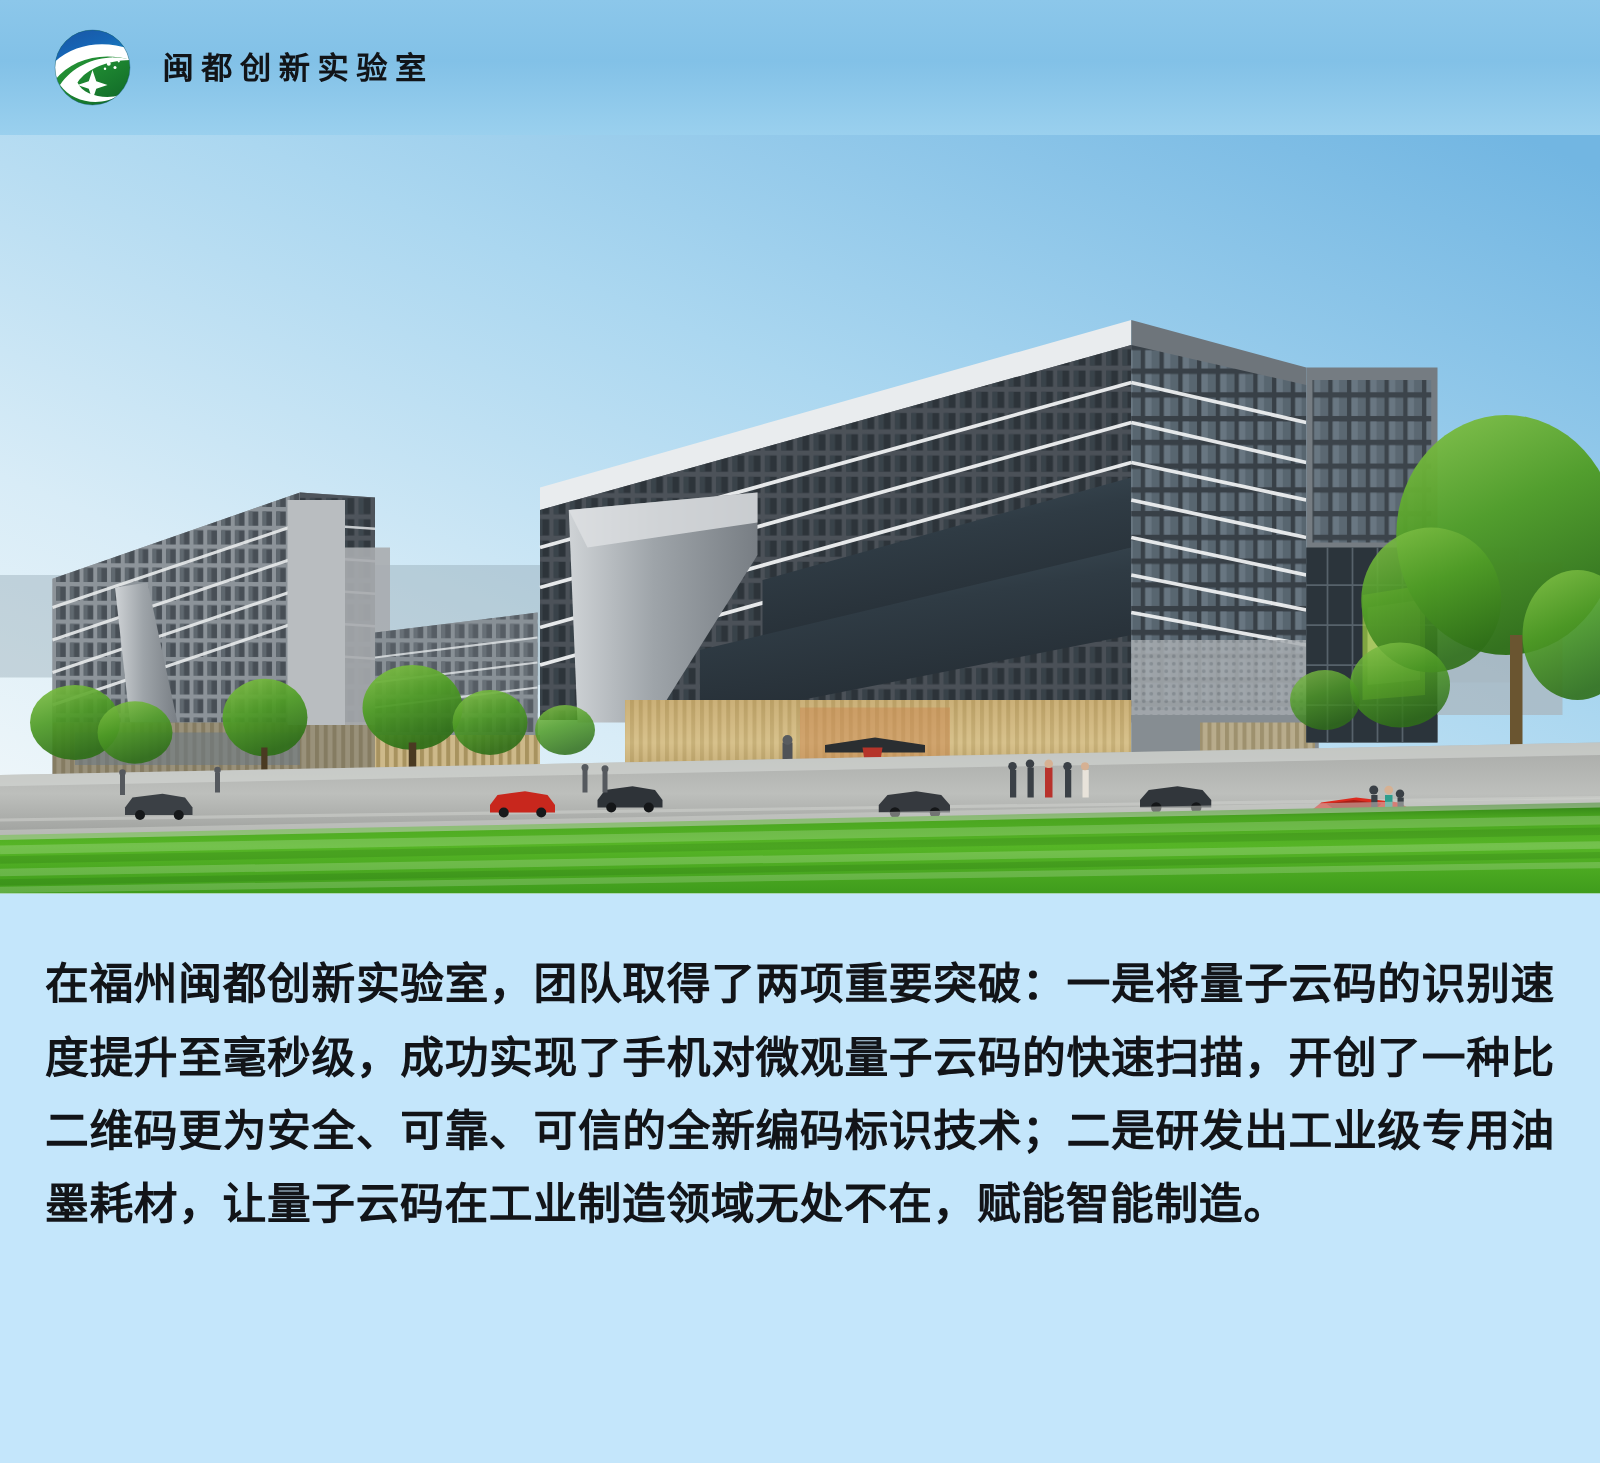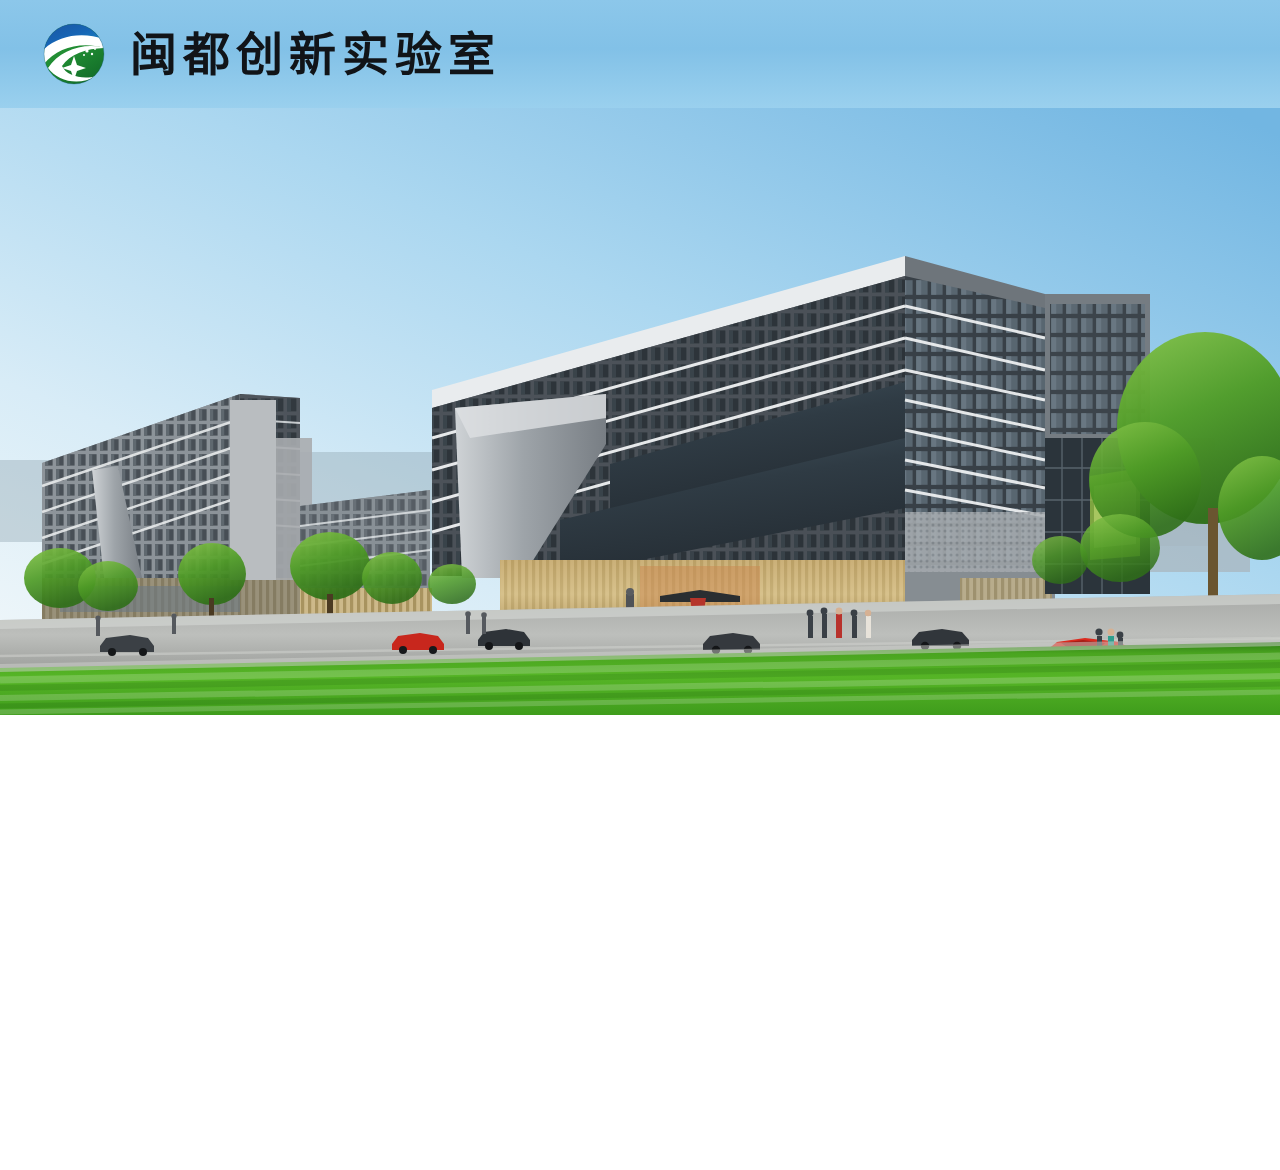--- a/index.html
+++ b/index.html
@@ -14,21 +14,21 @@
   
   .header {
     position:absolute; left:0; top:0; width:1280px; height:108px;
     background:linear-gradient(180deg,#8cc7ea 0%,#82c1e7 45%,#9ad0ee 100%);
     display:flex; align-items:center; padding-left:40px;
   }
   .logo-wrap { width:68px; height:68px; position:relative; flex:0 0 auto; }
   .logo-svg { display:block; width:68px; height:68px; }
   .brand-title {
     margin-left:22px;
-    font-size:47px; font-weight:bold; color:#111418;
+    font-size:25px; font-weight:bold; color:#111418;
     letter-spacing:6px; line-height:1;
     font-family:"DejaVu Sans","Liberation Sans",sans-serif;
     white-space:nowrap;
   }
 
   
   .photo {
     position:absolute; left:0; top:108px; width:1280px; height:607px;
     overflow:hidden;
     background:linear-gradient(160deg,#9dd2ef 0%,#bfe2f4 38%,#e2f0f8 68%,#f3f8fa 100%);
@@ -391,14 +391,17 @@
       </g>
       <g opacity="0.14" stroke="#0d4a05" fill="none">
         <path d="M0 580 L1280 557" stroke-width="6"></path>
         <path d="M0 598 L1280 576" stroke-width="5"></path>
       </g>
 
       <path d="M0 556 L1280 530 L1280 538 L0 564 Z" fill="#cfd1cd" opacity="0.5"></path>
     </svg>
   </div>
 
+  <div class="caption">
+    <p class="caption-text">在福州闽都创新实验室，团队取得了两项重要突破：一是将量子云码的识别速度提升至毫秒级，成功实现了手机对微观量子云码的快速扫描，开创了一种比二维码更为安全、可靠、可信的全新编码标识技术；二是研发出工业级专用油墨耗材，让量子云码在工业制造领域无处不在，赋能智能制造。</p>
+  </div>
 
 </div>
 
 </body></html>

